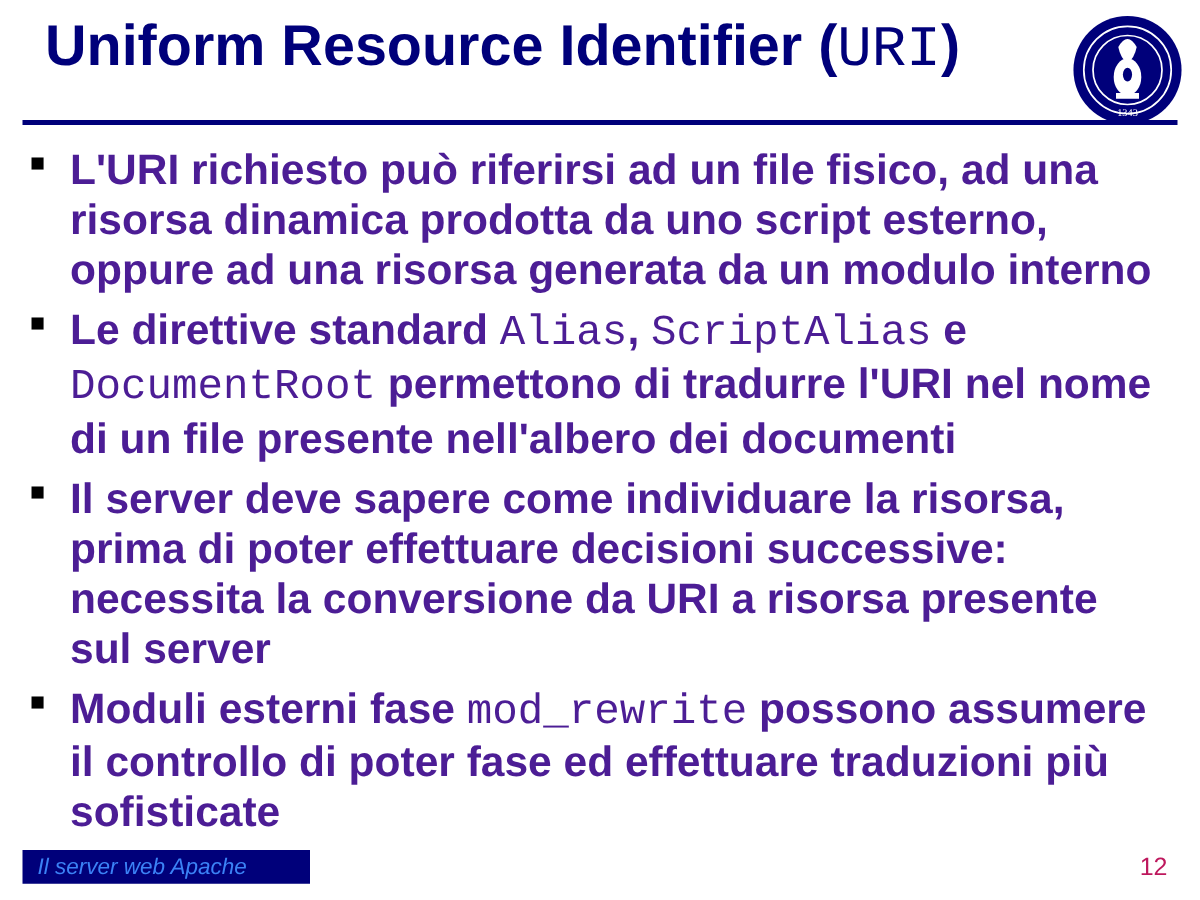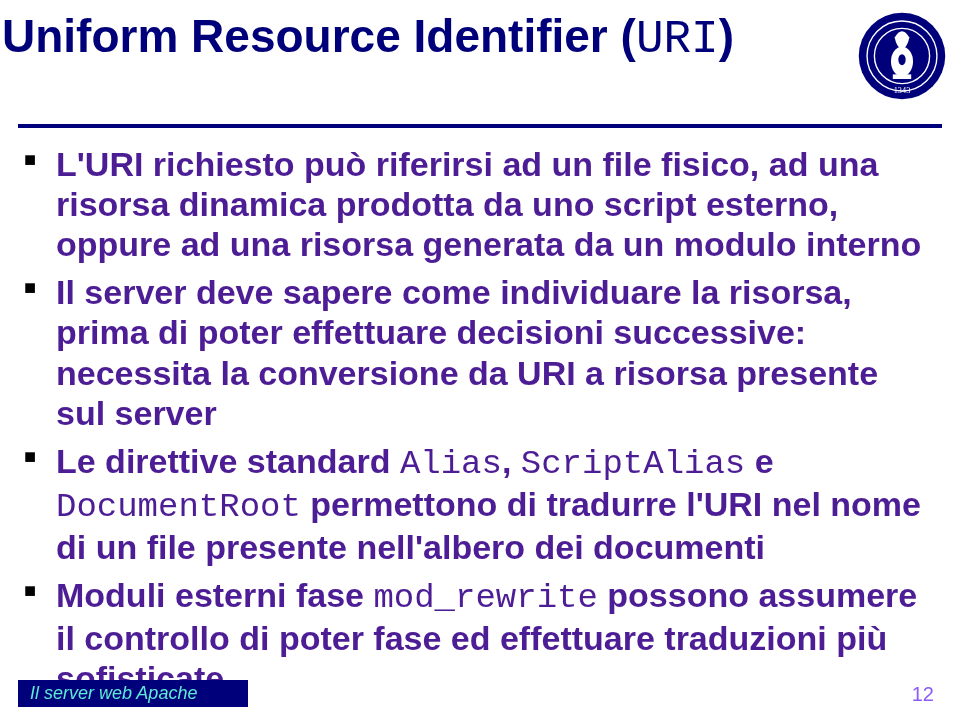--- a/index.html
+++ b/index.html
@@ -1,31 +1,31 @@
 <!DOCTYPE html>
 <html><head>
 <meta charset="utf-8">
 <style>
   * { margin: 0; padding: 0; box-sizing: border-box; }
   html, body { width: 960px; height: 720px; font-family: Arial, Helvetica, sans-serif; background: #fff; overflow: hidden; }
   .slide { position: relative; width: 960px; height: 720px; background: #fff; }
-  .header { position: relative; height: 128px; padding: 12px 20px 0 2px; }
+  .header { position: relative; height: 100px; padding: 12px 20px 0 36px; }
   .title { color: #00007a; font-weight: bold; font-size: 46px; line-height: 1.05; white-space: nowrap; }
   .title .mono { font-family: "Courier New", Courier, monospace; font-weight: normal; }
   .logo { position: absolute; right: 12px; top: 10px; width: 92px; height: 92px; }
   .logo svg { width: 92px; height: 92px; }
   .rule { position: absolute; left: 18px; right: 18px; bottom: 0; border-bottom: 4px solid #00007a; }
   .body { padding: 16px 32px 0 52px; }
   ul.bullets { list-style: none; }
   ul.bullets > li { position: relative; font-size: 34px; line-height: 1.18; color: #4c1d95; margin-bottom: 8px; padding-left: 4px; font-weight: bold; }
   ul.bullets > li::before { content: "■"; position: absolute; left: -28px; top: 4px; font-size: 20px; color: #000; }
   .mono { font-family: "Courier New", Courier, monospace; font-weight: normal; }
   .footer { position: absolute; left: 0; right: 0; bottom: 12px; height: 28px; }
-  .footerbar { position: absolute; left: 18px; top: 0; background: #00007a; color: #5eead4; font-style: italic; font-size: 18px; padding: 3px 12px; width: 230px; }
-  .pagenum { position: absolute; right: 26px; bottom: 2px; color: #8b5cf6; font-size: 20px; text-align: right; }
+  .footerbar { position: absolute; left: 18px; top: 0; background: #00007a; color: #3b82f6; font-style: italic; font-size: 18px; padding: 3px 12px; width: 230px; }
+  .pagenum { position: absolute; right: 26px; bottom: 2px; color: #be185d; font-size: 20px; text-align: right; }
 </style>
 </head>
 <body>
 
 <div class="slide">
   <div class="header">
     <div class="title">
       <span>Uniform Resource Identifier (</span><span class="mono">URI</span><span>)</span>
     </div>
     <div class="logo">
@@ -39,22 +39,22 @@
         <rect x="40" y="70" width="20" height="5" fill="#fff"></rect>
         <text x="50" y="90" text-anchor="middle" fill="#fff" font-size="9" font-family="serif">1343</text>
       </svg>
     </div>
     <div class="rule"></div>
   </div>
 
   <div class="body">
     <ul class="bullets" id="bullets">
         <li><span>L'URI richiesto può riferirsi ad un file fisico, ad una risorsa dinamica prodotta da uno script esterno, oppure ad una risorsa generata da un modulo interno</span></li>
+        <li><span>Le direttive standard </span><span class="mono">Alias</span><span>, </span><span class="mono">ScriptAlias</span><span> e </span><span class="mono">DocumentRoot</span><span> permettono di tradurre l'URI nel nome di un file presente nell'albero dei documenti</span></li>
         <li><span>Il server deve sapere come individuare la risorsa, prima di poter effettuare decisioni successive: necessita la conversione da URI a risorsa presente sul server</span></li>
-        <li><span>Le direttive standard </span><span class="mono">Alias</span><span>, </span><span class="mono">ScriptAlias</span><span> e </span><span class="mono">DocumentRoot</span><span> permettono di tradurre l'URI nel nome di un file presente nell'albero dei documenti</span></li>
         <li><span>Moduli esterni fase </span><span class="mono">mod_rewrite</span><span> possono assumere il controllo di poter fase ed effettuare traduzioni più sofisticate</span></li>
       </ul>
   </div>
 
   <div class="footer">
     <div class="footerbar">Il server web Apache</div>
     <div class="pagenum">12</div>
   </div>
 </div>
 

